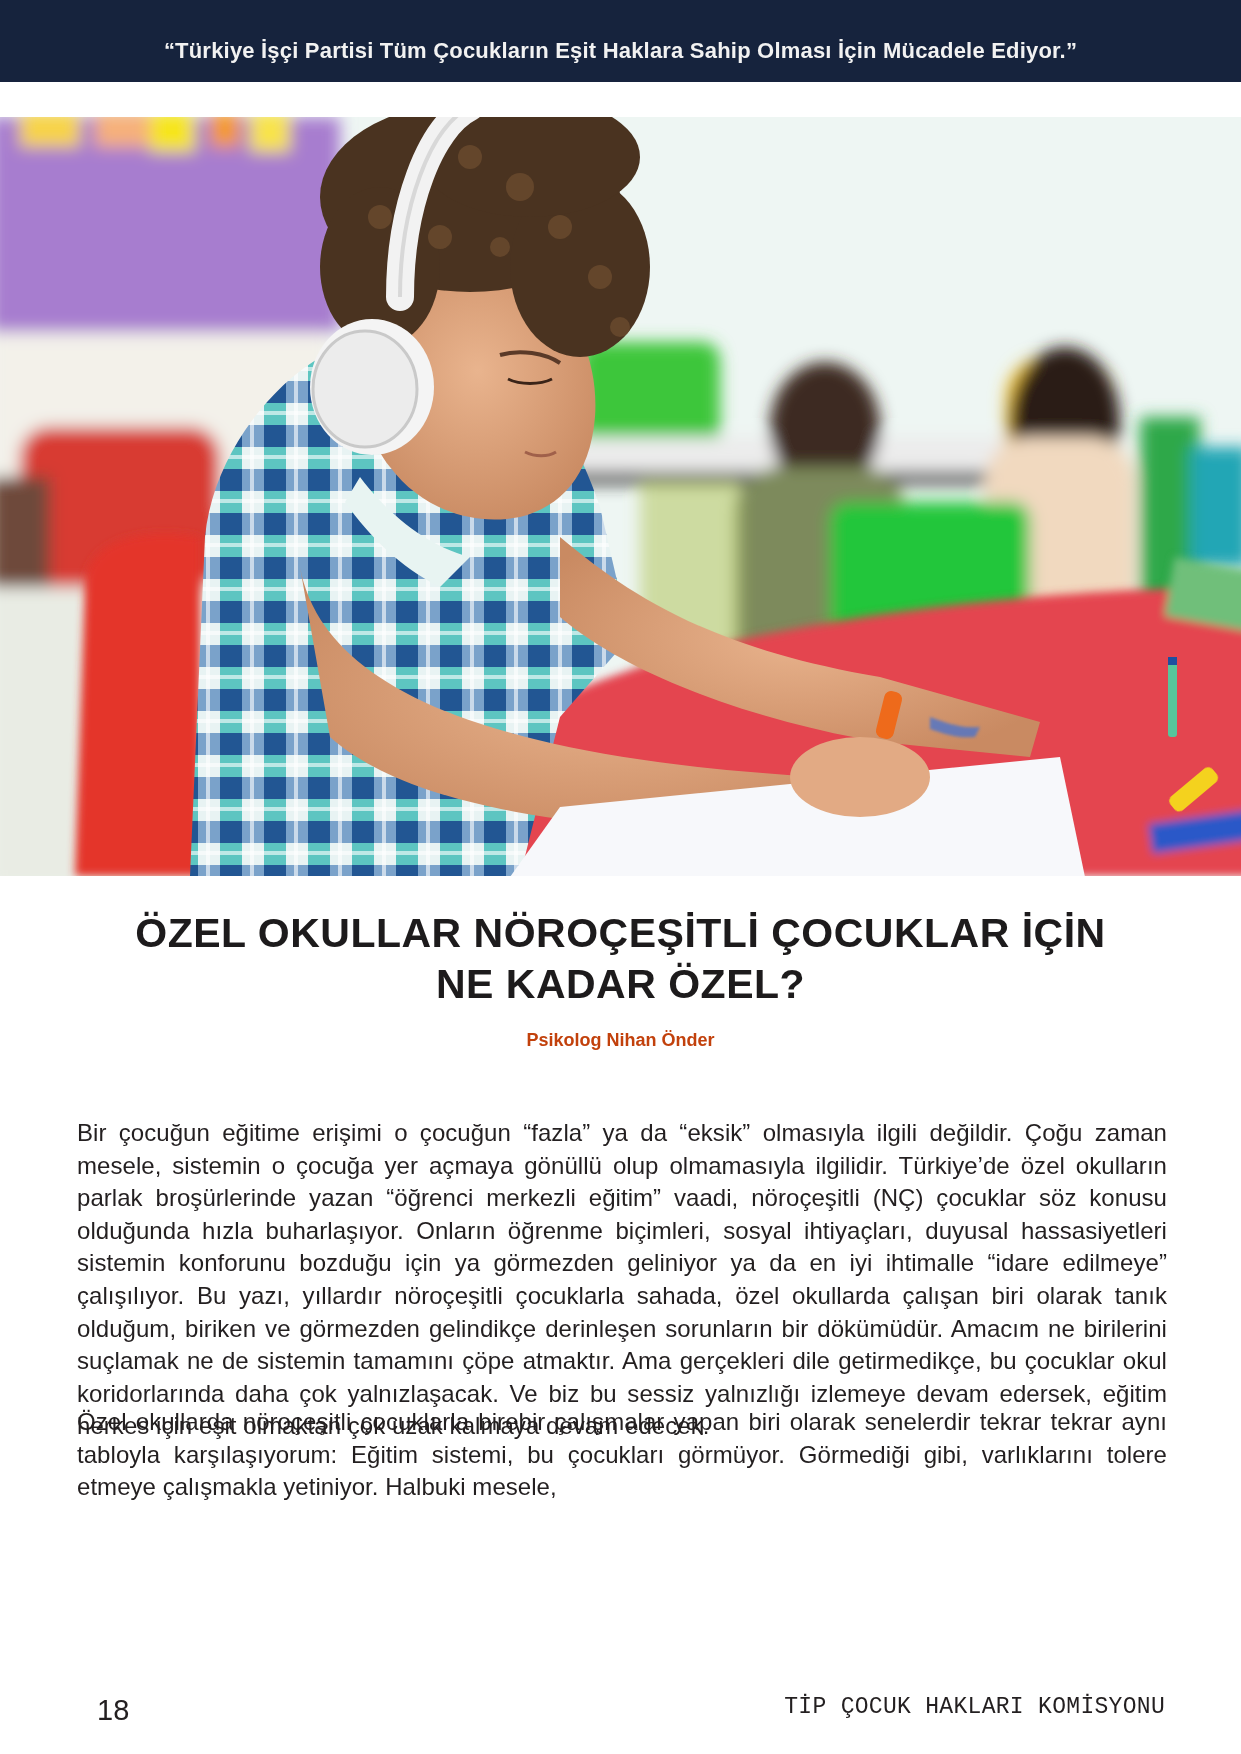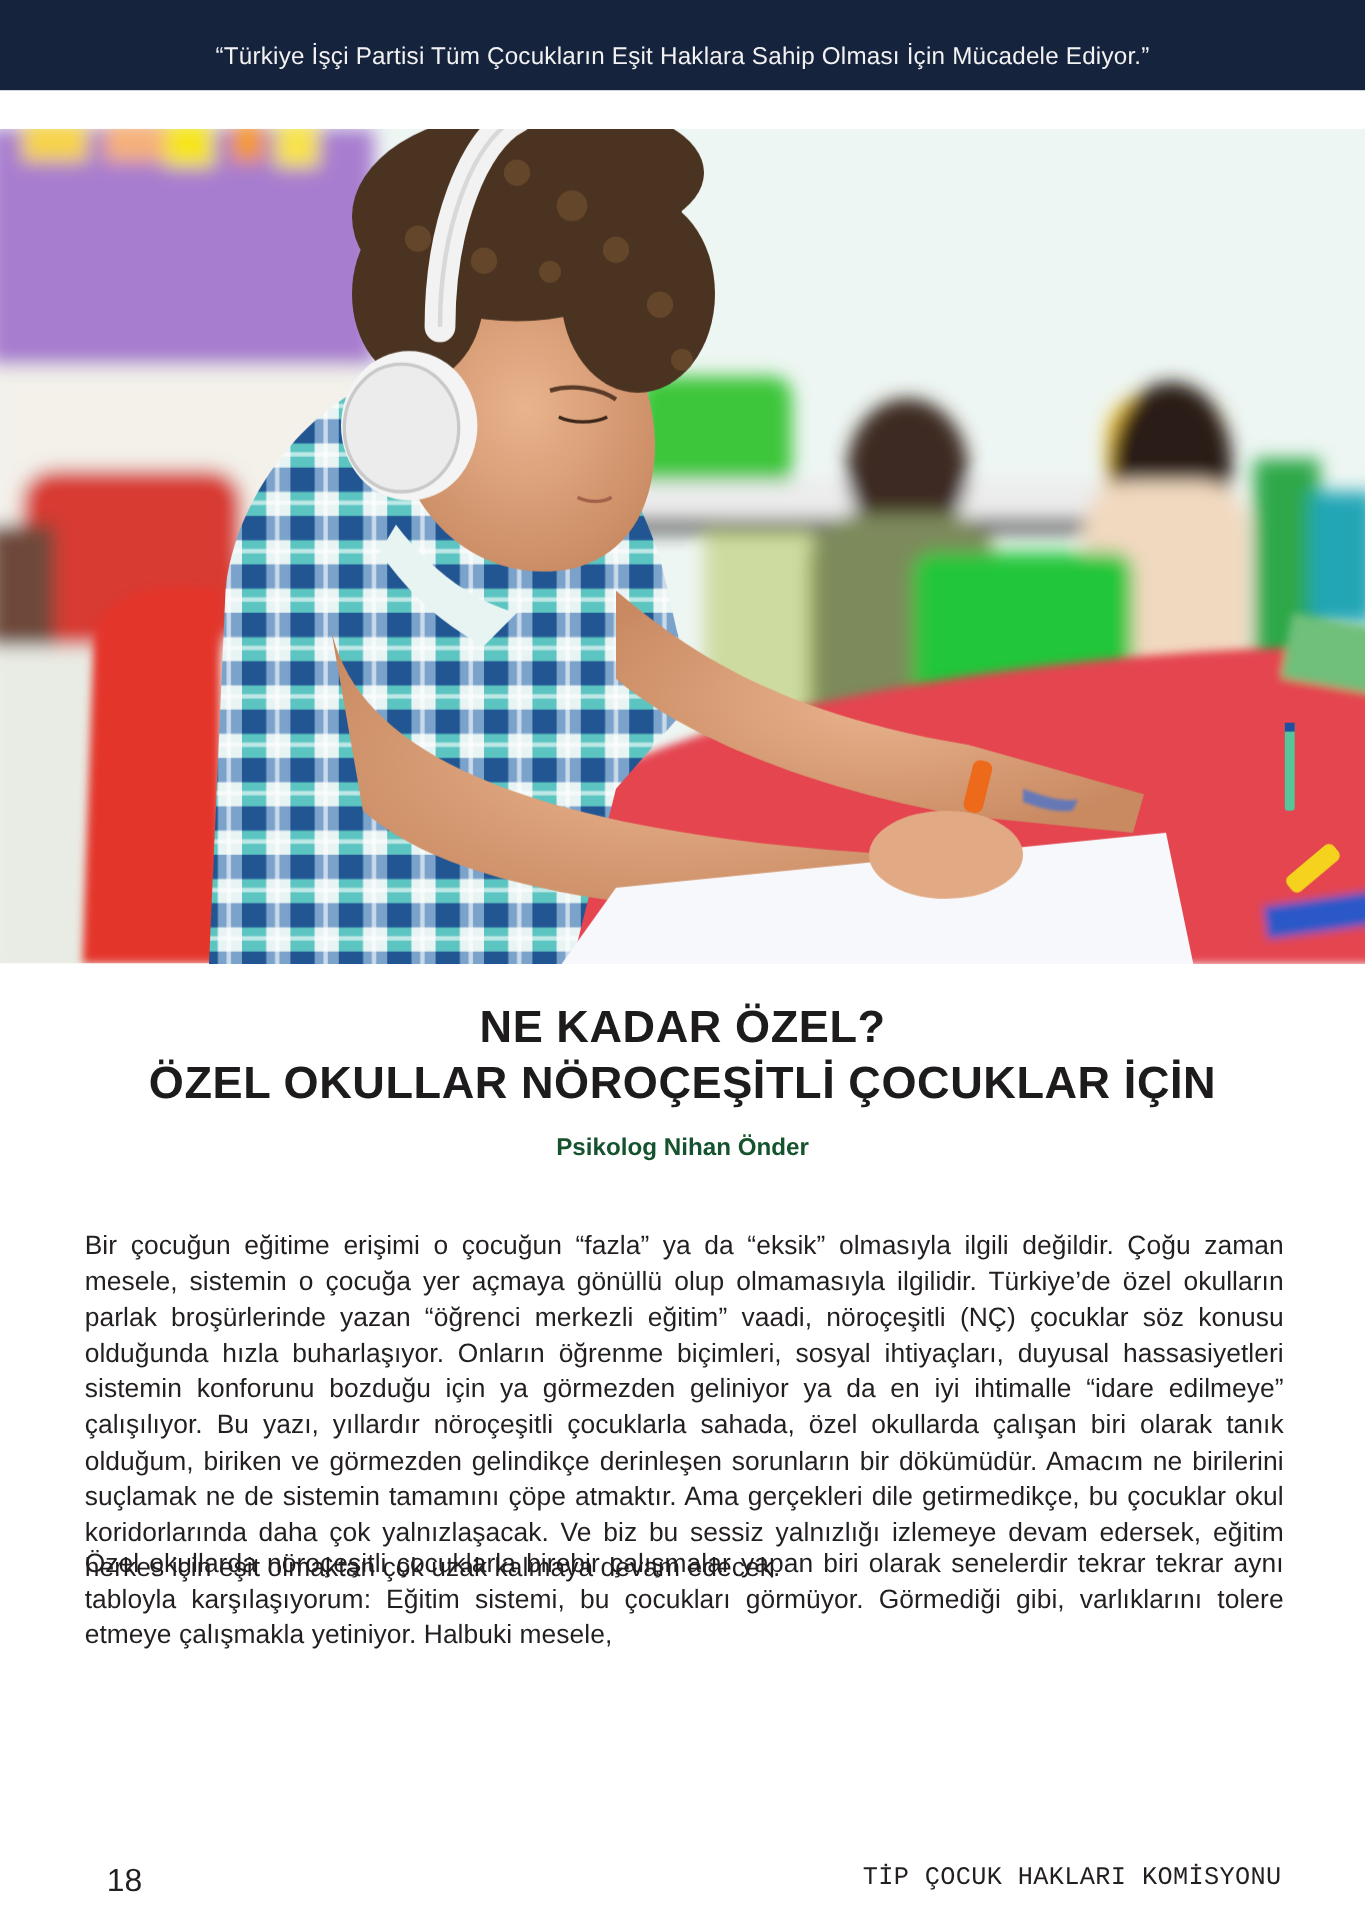--- a/index.html
+++ b/index.html
@@ -1,33 +1,33 @@
 <!DOCTYPE html>
 <html><head>
   <meta charset="utf-8">
   <style>
     html, body { margin: 0; padding: 0; background: #ffffff; }
     body { width: 1241px; height: 1754px; position: relative; overflow: hidden;
            font-family: "Liberation Sans", sans-serif; color: #231f20; }
 
     .header-bar { position: absolute; left: 0; top: 0; width: 1241px; height: 82px;
-                  background: #16233d; }
+                  background: #16233d; font-weight: bold; }
     .header-quote { position: absolute; left: 0; right: 0; top: 38px; text-align: center;
                     color: #f2f2f2; font-family: "Liberation Sans", sans-serif;
                     font-size: 22px; letter-spacing: 0.2px; }
 
     .hero { position: absolute; left: 0; top: 117px; width: 1241px; height: 759px; overflow: hidden; }
     .hero svg { display: block; width: 100%; height: 100%; }
 
     .title { position: absolute; left: 80px; right: 80px; top: 908px; text-align: center;
              font-family: "Liberation Sans", sans-serif; font-weight: bold; font-size: 41px;
              line-height: 51px; color: #1d1b1c; letter-spacing: 0.5px; }
     .author { position: absolute; left: 0; right: 0; top: 1030px; text-align: center;
-              font-family: "Liberation Sans", sans-serif; font-weight: bold; font-size: 22px;
-              color: #14532d; }
+              font-family: "Liberation Sans", sans-serif; font-weight: bold; font-size: 18px;
+              color: #c2410c; }
     .para { margin: 0; font-family: "Liberation Sans", sans-serif; font-size: 24px;
             line-height: 32.6px; text-align: justify; color: #231f20; letter-spacing: 0.05px; }
     .para1 { position: absolute; left: 77px; width: 1090px; top: 1074px; margin-top: 43px; }
     .para2 { position: absolute; left: 77px; width: 1090px; top: 1406px; }
 
     .footer-page { position: absolute; left: 97px; top: 1694px; font-size: 29px;
                    font-family: "Liberation Sans", sans-serif; color: #231f20; }
     .footer-org { position: absolute; right: 76px; top: 1694px; font-size: 23px;
                   font-family: Liberation Mono, monospace; color: #231f20; letter-spacing: 0.3px; }
   </style>
@@ -157,22 +157,22 @@
       <path d="M360 360 C390 400, 430 430, 470 440 L440 470 C400 450, 370 420, 345 385 Z" fill="#e8f4f2"></path>
     </g>
 
     <rect x="1168" y="540" width="9" height="80" rx="3" fill="#57c59b"></rect>
     <rect x="1168" y="540" width="9" height="8" fill="#1f4fa0"></rect>
     <rect x="1185" y="645" width="18" height="55" rx="6" fill="#f4d21e" transform="rotate(50 1194 672)"></rect>
   </svg>
 </div>
 
 <div class="title">
+  <div>ÖZEL OKULLAR NÖROÇEŞİTLİ ÇOCUKLAR İÇİN</div>
   <div>NE KADAR ÖZEL?</div>
-  <div>ÖZEL OKULLAR NÖROÇEŞİTLİ ÇOCUKLAR İÇİN</div>
 </div>
 
 <div class="author">Psikolog Nihan Önder</div>
 
 <p class="para para1">Bir çocuğun eğitime erişimi o çocuğun “fazla” ya da “eksik” olmasıyla ilgili değildir. Çoğu zaman mesele, sistemin o çocuğa yer açmaya gönüllü olup olmamasıyla ilgilidir. Türkiye’de özel okulların parlak broşürlerinde yazan “öğrenci merkezli eğitim” vaadi, nöroçeşitli (NÇ) çocuklar söz konusu olduğunda hızla buharlaşıyor. Onların öğrenme biçimleri, sosyal ihtiyaçları, duyusal hassasiyetleri sistemin konforunu bozduğu için ya görmezden geliniyor ya da en iyi ihtimalle “idare edilmeye” çalışılıyor. Bu yazı, yıllardır nöroçeşitli çocuklarla sahada, özel okullarda çalışan biri olarak tanık olduğum, biriken ve görmezden gelindikçe derinleşen sorunların bir dökümüdür. Amacım ne birilerini suçlamak ne de sistemin tamamını çöpe atmaktır. Ama gerçekleri dile getirmedikçe, bu çocuklar okul koridorlarında daha çok yalnızlaşacak. Ve biz bu sessiz yalnızlığı izlemeye devam edersek, eğitim herkes için eşit olmaktan çok uzak kalmaya devam edecek.</p>
 <p class="para para2">Özel okullarda nöroçeşitli çocuklarla birebir çalışmalar yapan biri olarak senelerdir tekrar tekrar aynı tabloyla karşılaşıyorum: Eğitim sistemi, bu çocukları görmüyor. Görmediği gibi, varlıklarını tolere etmeye çalışmakla yetiniyor. Halbuki mesele,</p>
 
 <div class="footer-page">18</div>
 <div class="footer-org">TİP ÇOCUK HAKLARI KOMİSYONU</div>
 

